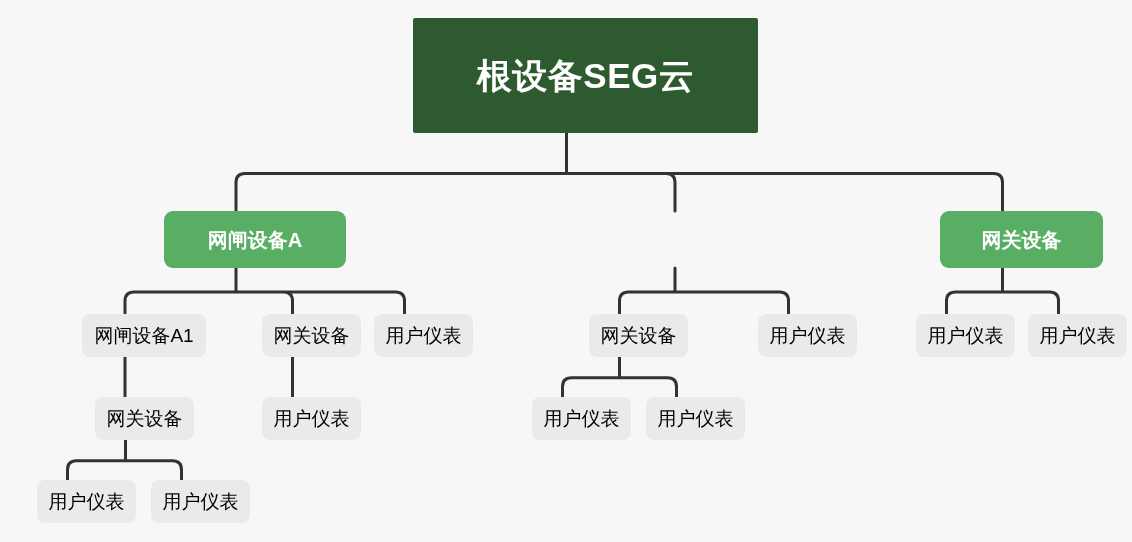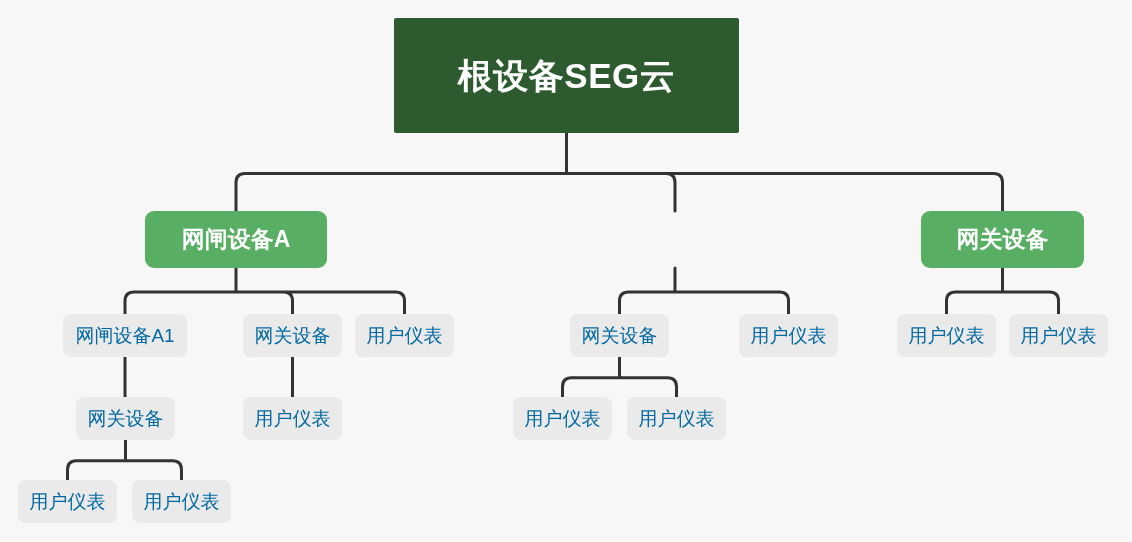--- a/index.html
+++ b/index.html
@@ -27,39 +27,40 @@
   }
   .node {
     position: absolute;
     box-sizing: border-box;
     display: flex;
     align-items: center;
     justify-content: center;
     text-align: right;
     white-space: nowrap;
     line-height: 1;
+    margin-left: 19px;
   }
   .node.root {
     background: #2d5a2e;
     color: #ffffff;
     font-size: 35px;
     font-weight: bold;
     border-radius: 2px;
     letter-spacing: 0.5px;
   }
   .node.level2 {
     background: #58ae63;
     color: #ffffff;
-    font-size: 23px;
+    font-size: 20px;
     font-weight: bold;
     border-radius: 9px;
   }
   .node.leaf {
     background: #eaeaea;
-    color: #0369a1;
+    color: #000000;
     font-size: 19px;
     font-weight: normal;
     border-radius: 8px;
   }
 </style>
 </head>
 <body>
 
 <div id="diagram">
 

